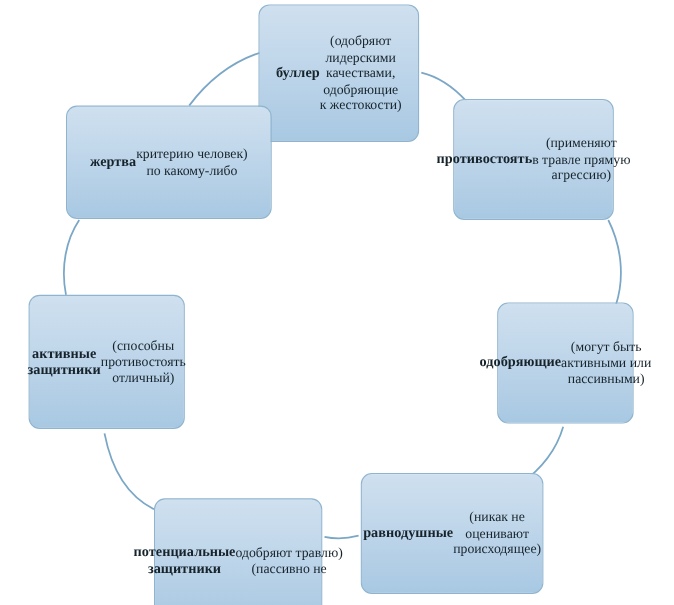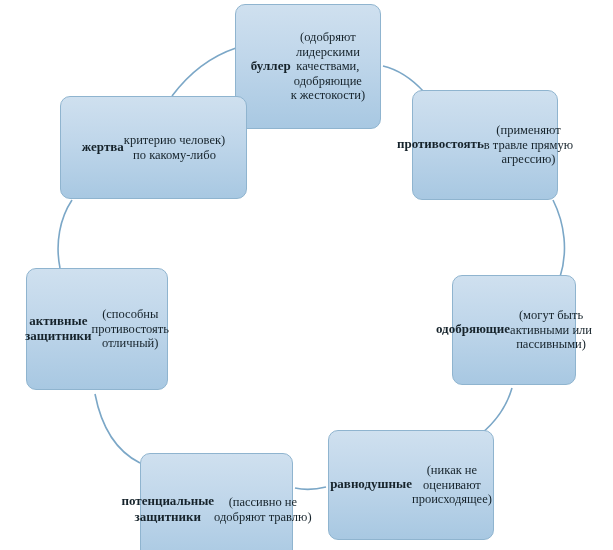--- a/index.html
+++ b/index.html
@@ -114,22 +114,22 @@
       <div>происходящее)</div>
     </div>
   </div>
 
   <div class="node" id="node-potenc">
     <div class="title">
       <div>потенциальные</div>
       <div>защитники</div>
     </div>
     <div class="desc">
+      <div>одобряют травлю)</div>
       <div>(пассивно не</div>
-      <div>одобряют травлю)</div>
     </div>
   </div>
 
   <div class="node" id="node-aktiv">
     <div class="title">
       <div>активные</div>
       <div>защитники</div>
     </div>
     <div class="desc">
       <div>(способны</div>

